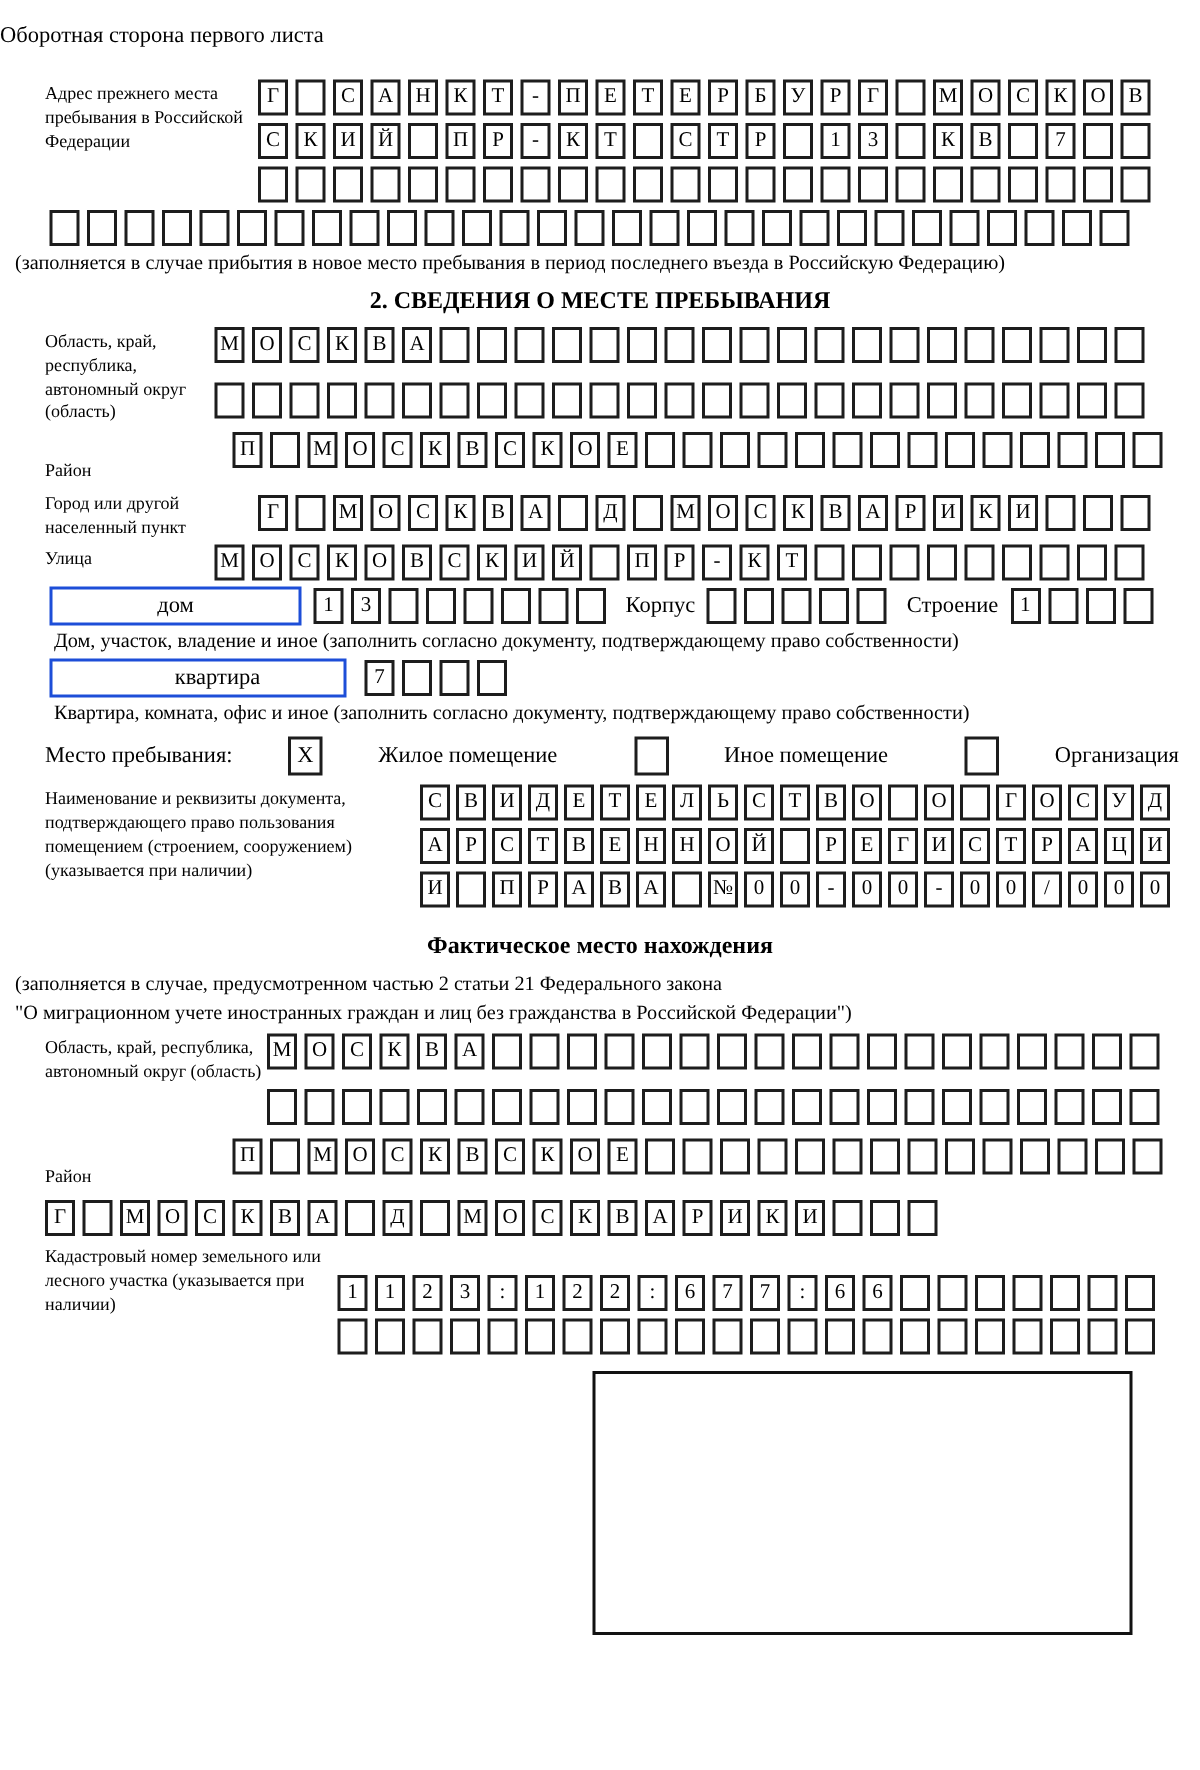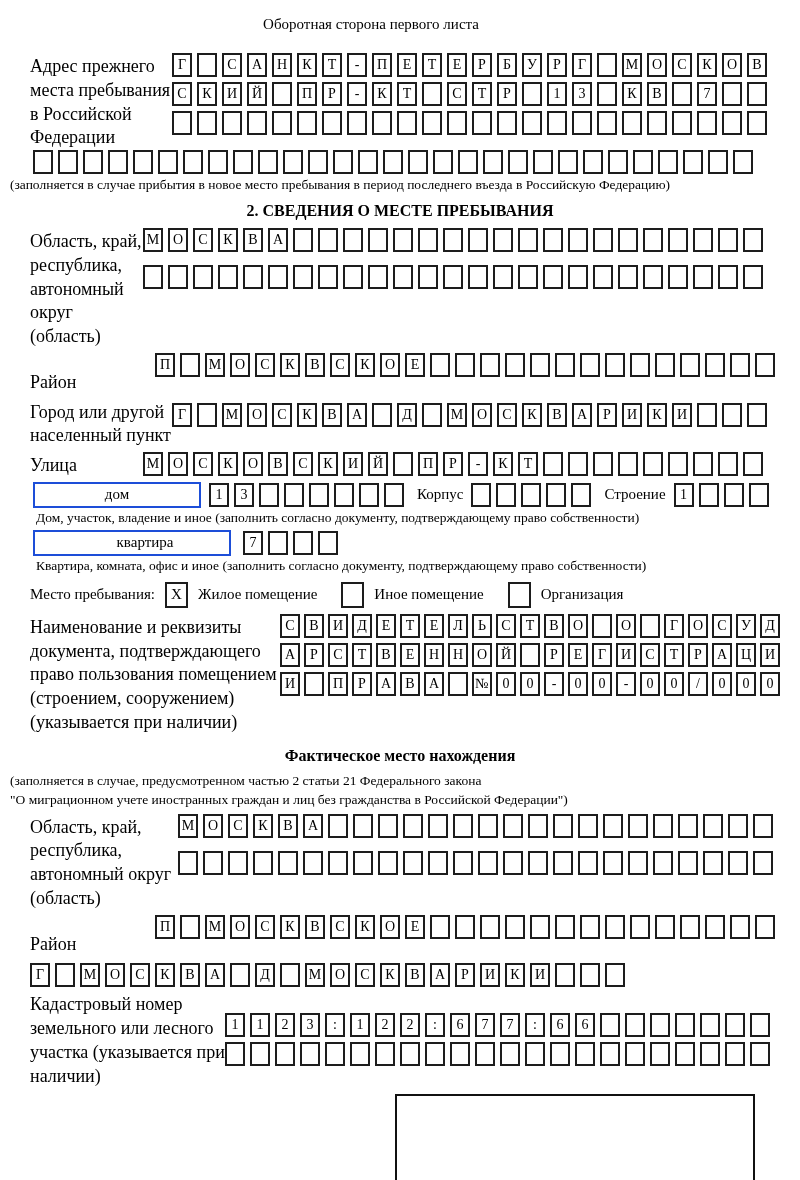--- a/index.html
+++ b/index.html
@@ -1,21 +1,21 @@
 <!DOCTYPE html>
 <html><head>
 <meta charset="utf-8">
 <style>
   html,body{margin:0;padding:0;background:#ffffff;}
   body{width:800px;height:1180px;overflow:hidden;color:#000;
        font-family:"Liberation Serif","DejaVu Serif",serif;}
   .page{position:relative;width:800px;height:1180px;}
-  .title{font-size:15px;text-align:center;padding:16px 58px 0 0;}
+  .title{font-size:15px;text-align:left;padding:16px 58px 0 0;}
   .field{display:flex;align-items:flex-start;margin-left:30px;}
-  .label{font-size:18px;line-height:1.32;flex:0 0 auto;padding-top:2px;}
+  .label{font-size:12px;line-height:1.32;flex:0 0 auto;padding-top:2px;}
   .cellcol{flex:0 0 auto;}
   .cellrow{display:flex;flex-wrap:nowrap;}
   .cellcol .cellrow{margin-bottom:5px;}
   .cell{box-sizing:border-box;width:20px;height:24px;margin-right:5px;
         border:2px solid #1d1d1d;display:inline-flex;align-items:center;
         justify-content:center;font-size:14px;background:#fff;flex:0 0 auto;}
   .tight .cell{margin-right:4px;}
   .gap8{height:8px;}
   .fullrow{margin-left:33px;}
   .note{font-size:13.5px;margin:3px 10px 0 10px;}
@@ -23,21 +23,21 @@
   .heading{font-size:16px;font-weight:bold;text-align:center;margin:9px 0 8px 0;}
   .w142{width:142px;} .w113{width:113px;} .w125{width:125px;margin-top:16px;} .w148{width:148px;}
   .w170{width:170px;} .w195{width:195px;} .w250{width:250px;}
   .bigbox{box-sizing:border-box;border:2px solid #1d4ed8;height:26px;
           display:flex;align-items:center;justify-content:center;font-size:15px;}
   .inlinerow{display:flex;align-items:center;margin-left:33px;}
   .inlinelabel{font-size:15px;padding:0 8px;}
   .checkbox{box-sizing:border-box;width:23px;height:26px;border:2px solid #1d1d1d;
             display:inline-flex;align-items:center;justify-content:center;
             font-size:15px;margin:0 10px;flex:0 0 auto;}
-  .mesto-row{display:flex;align-items:center;margin:8px 0 0 30px;font-size:15px;}
+  .mesto-row{display:flex;align-items:center;margin:8px 0 0 30px;font-size:15px;justify-content:space-between;}
   .mesto-row .optlabel{margin-right:14px;}
   .stampbox{box-sizing:border-box;margin:6px 0 0 395px;width:360px;height:176px;
             border:2px solid #111;}
   .mt20{margin-top:20px;} .mt6{margin-top:6px;font-family:Liberation Serif, serif;}
   .mb4{margin-bottom:4px;}
 </style>
 </head>
 <body>
 
 <div class="page">

